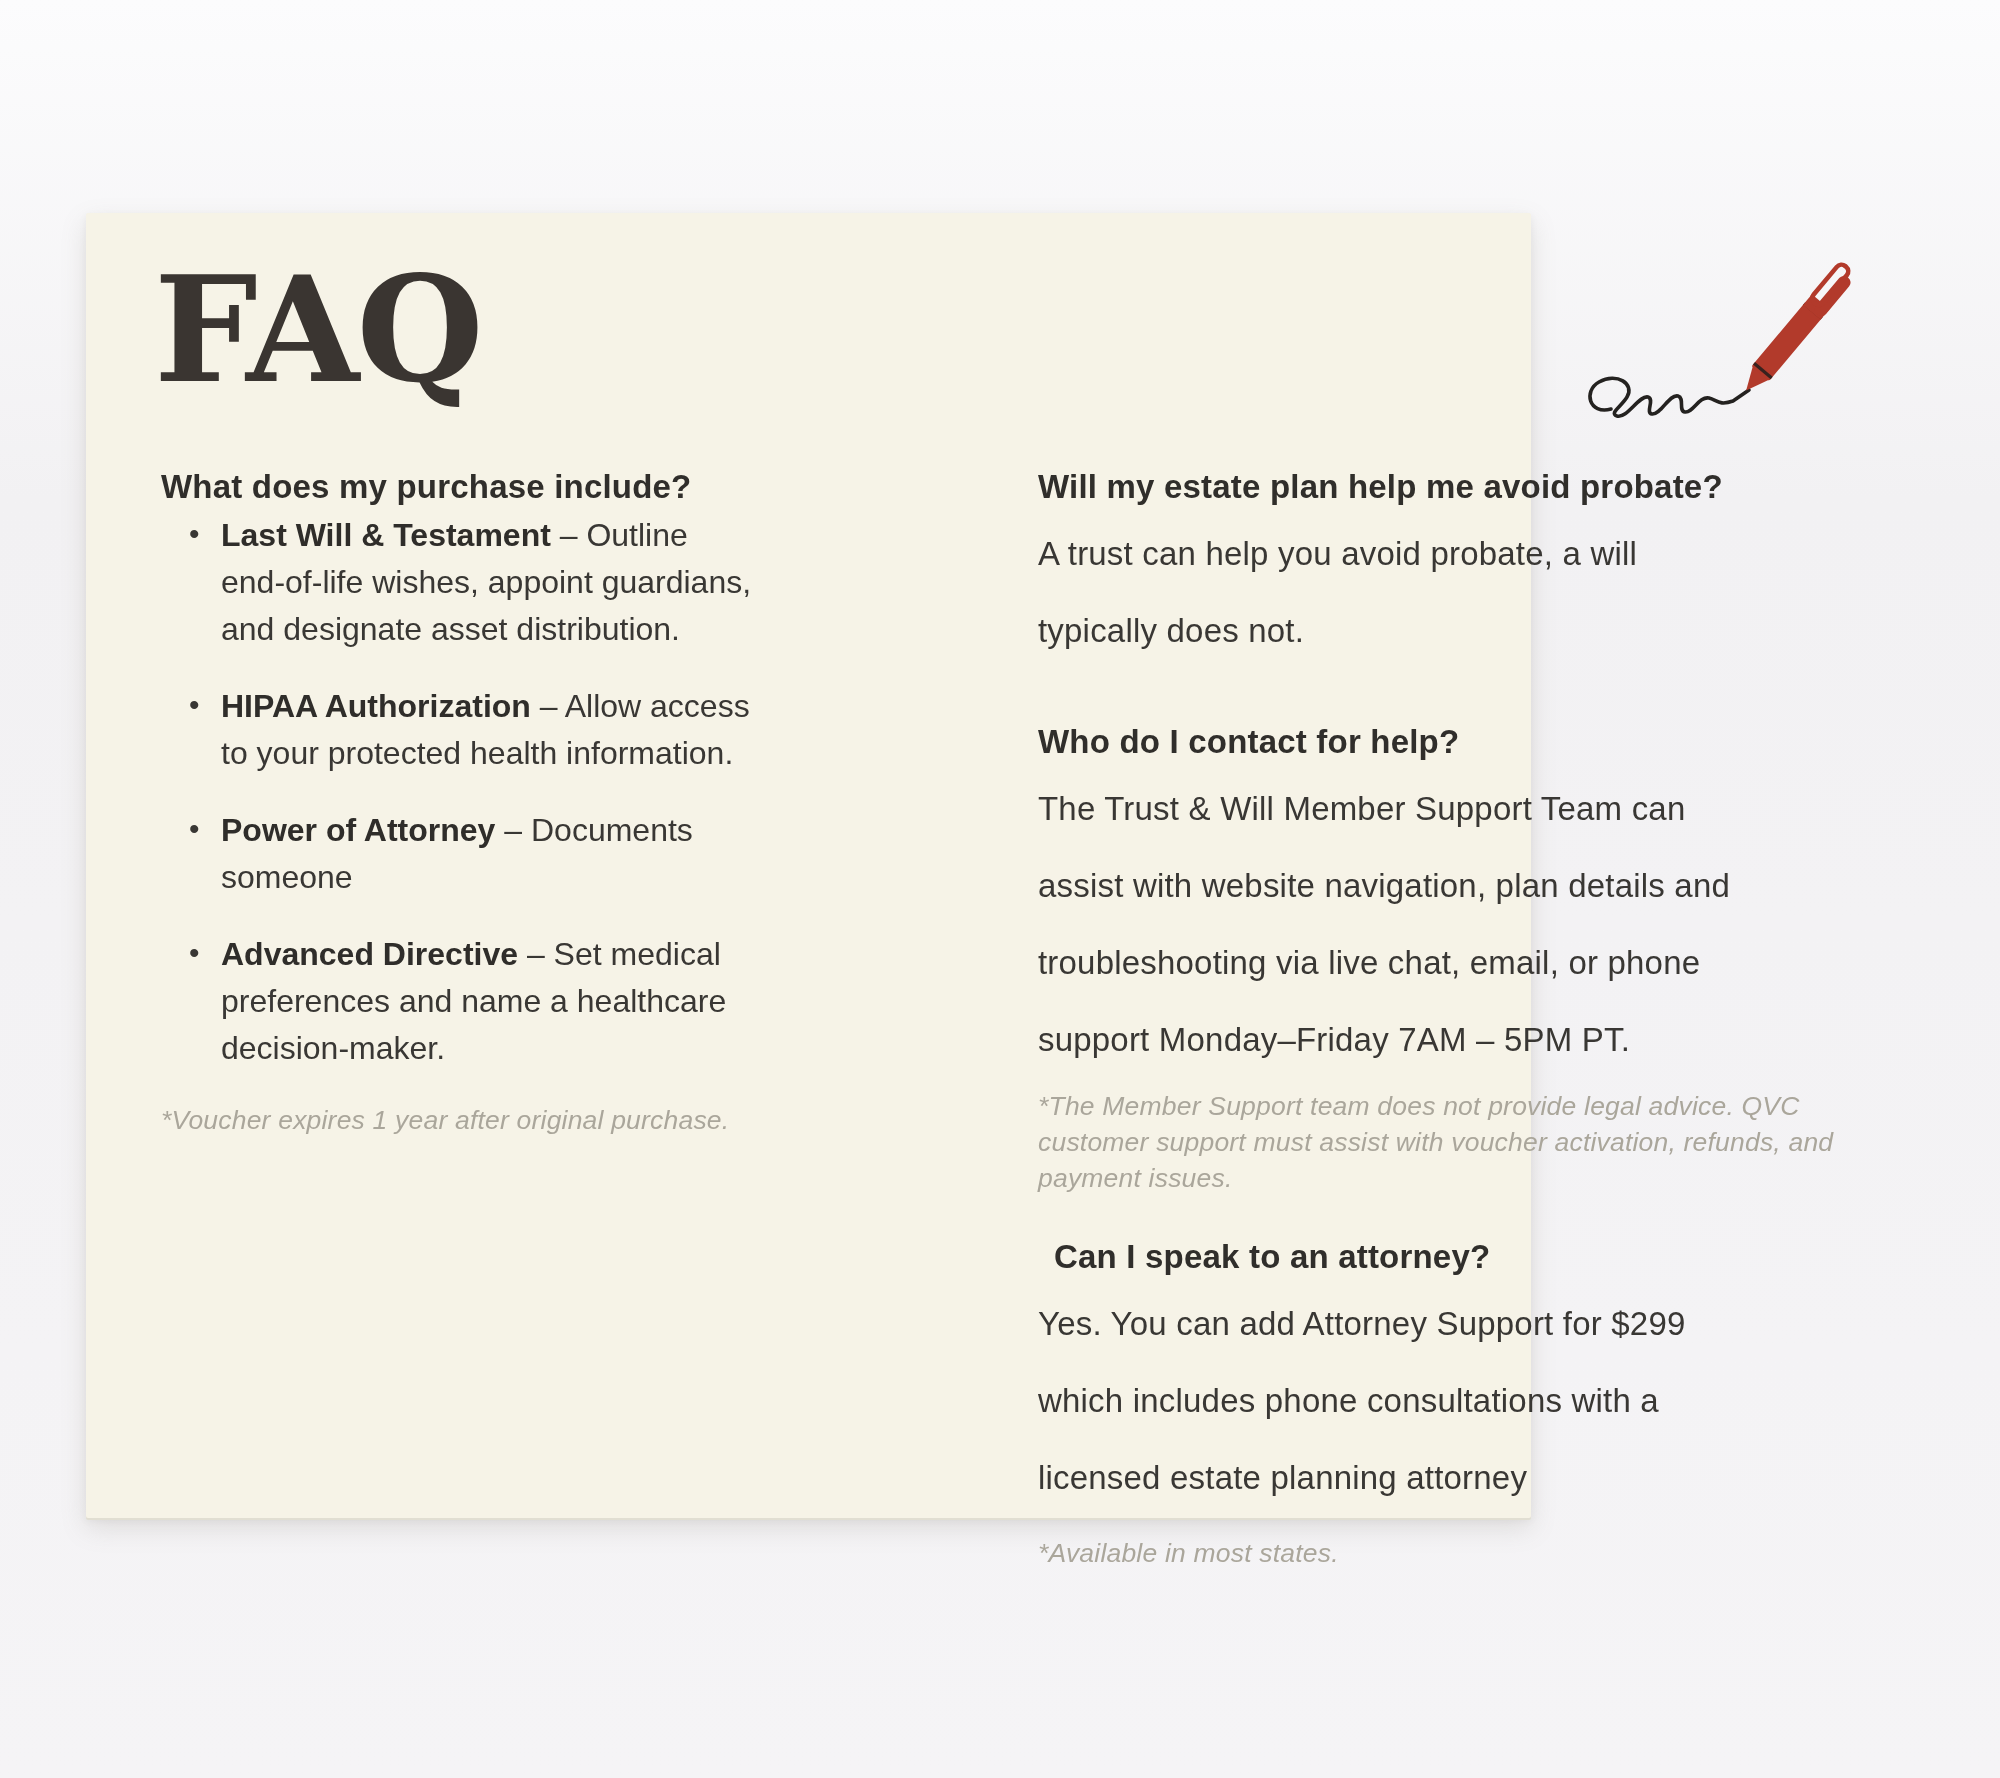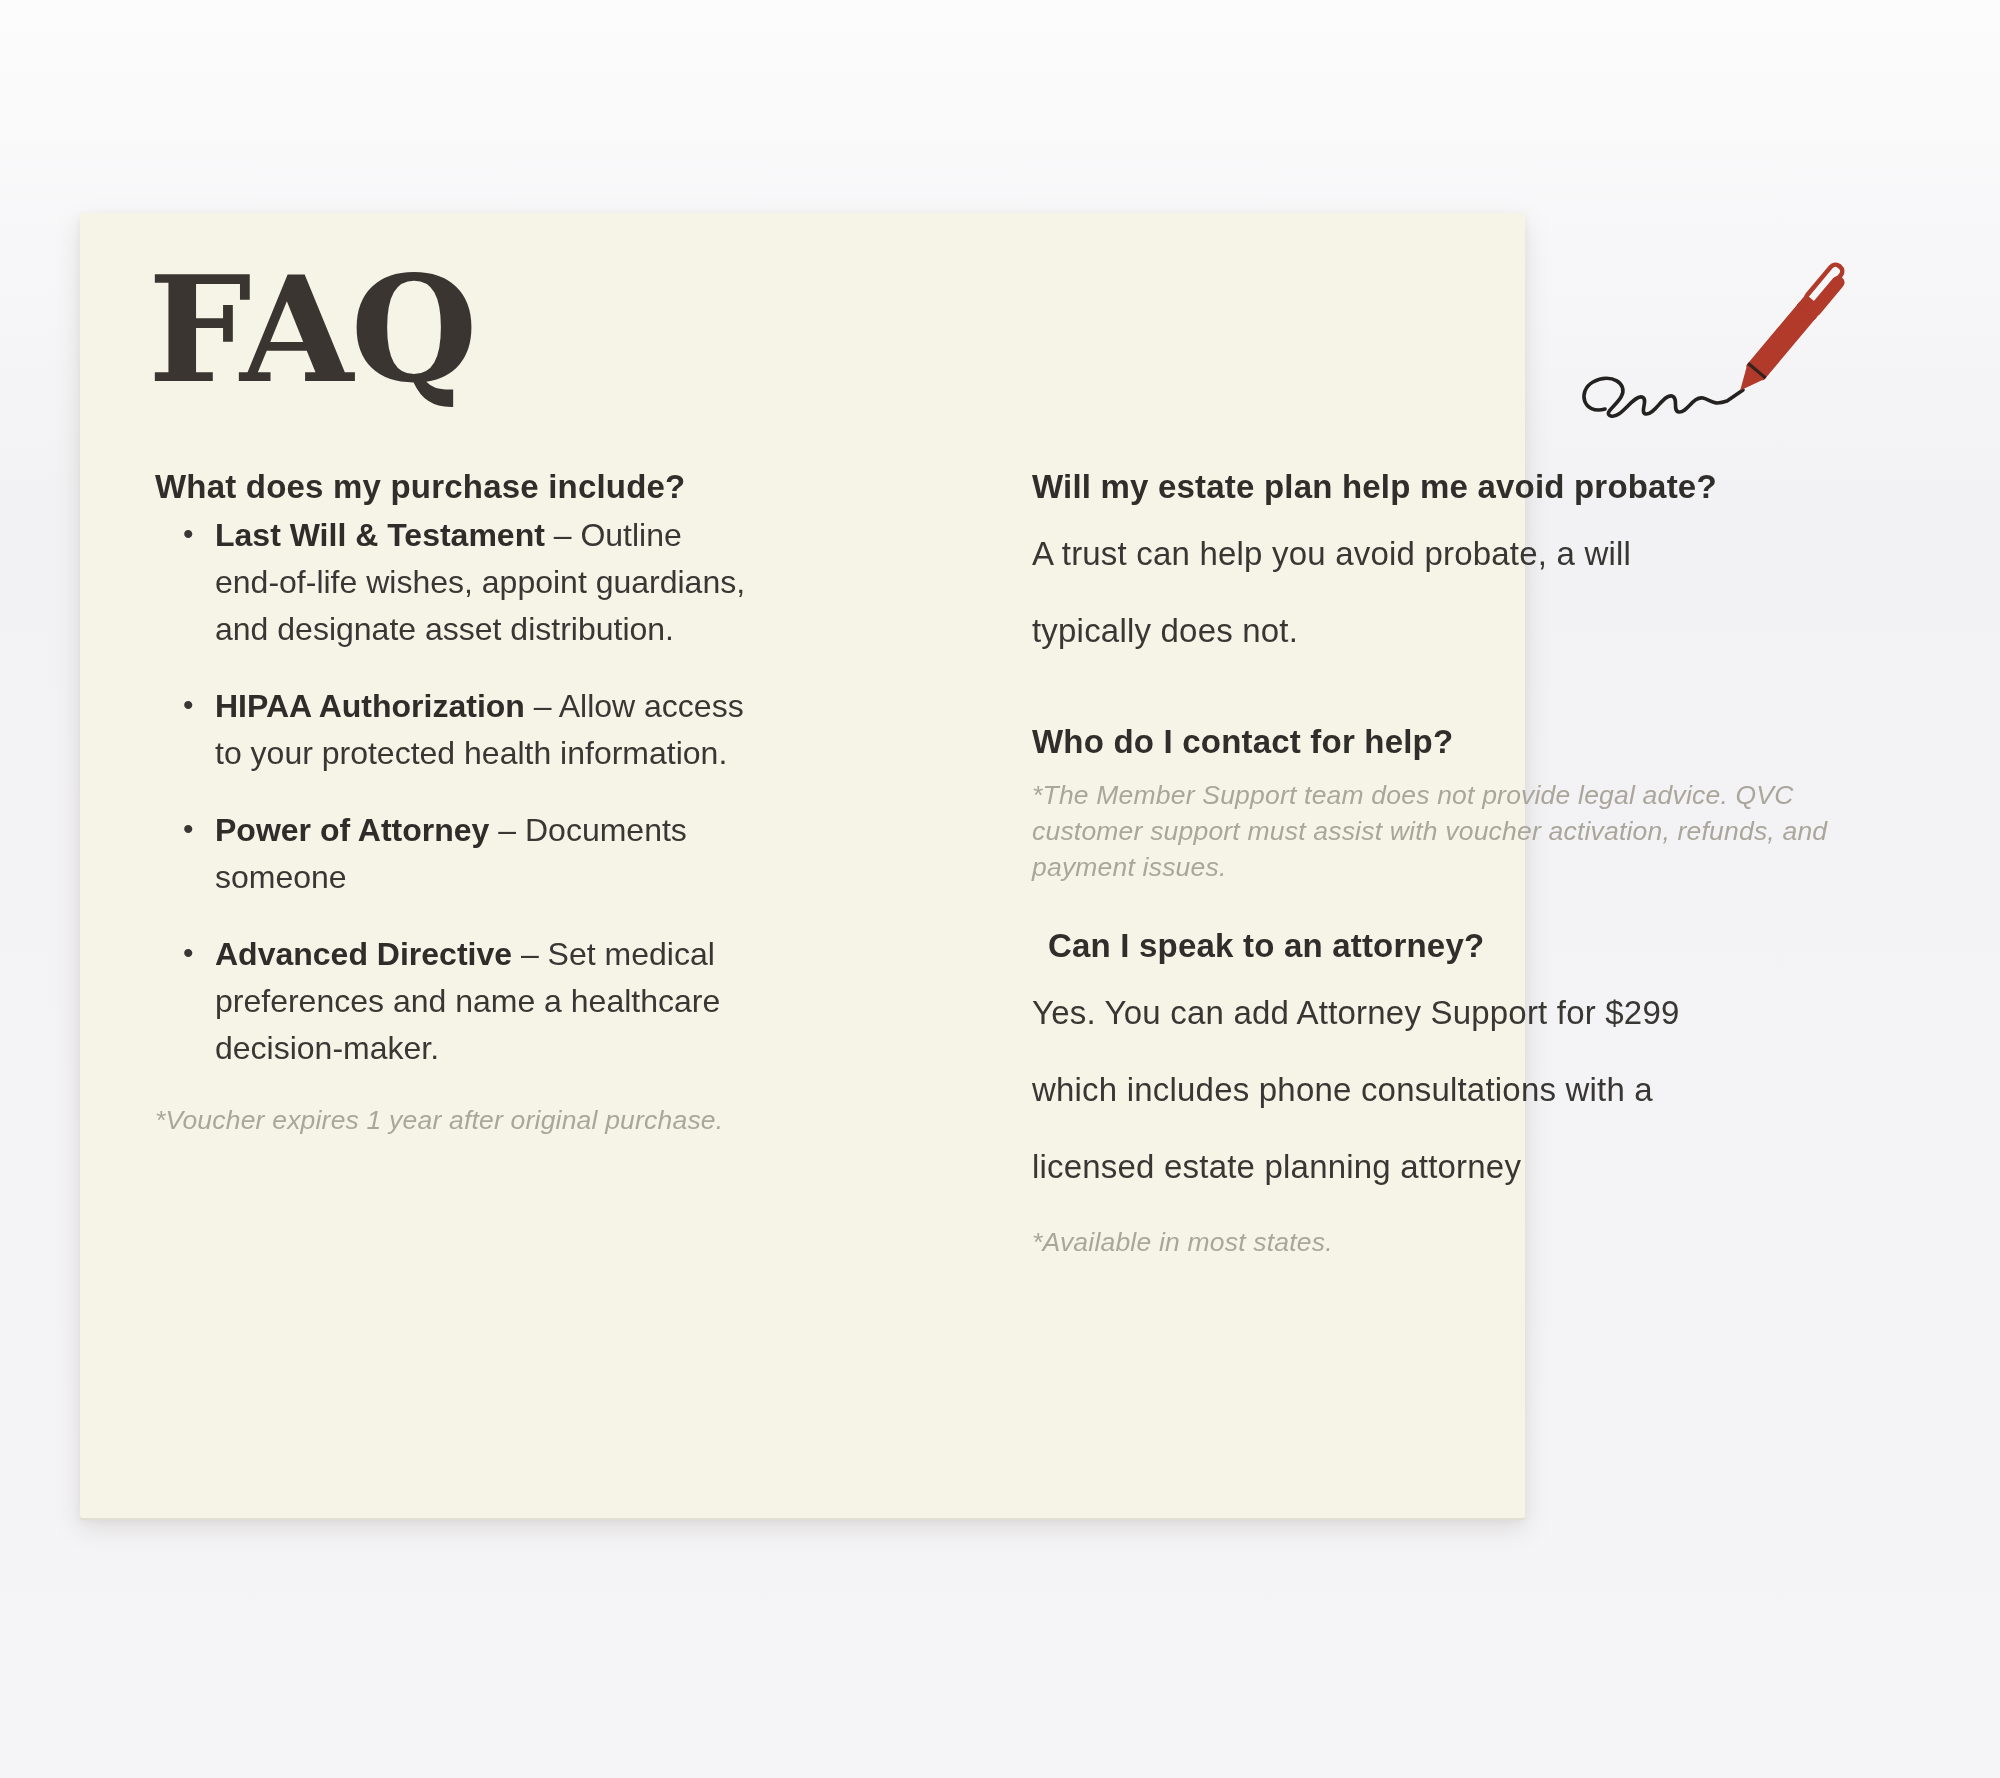--- a/index.html
+++ b/index.html
@@ -5,21 +5,21 @@
   html, body { margin: 0; padding: 0; }
   body {
     width: 2000px; height: 1778px;
     background: linear-gradient(180deg, #fcfcfd 0%, #f2f1f3 28%, #f5f4f6 100%);
     font-family: "Liberation Sans", sans-serif;
     overflow: hidden;
     position: relative;
   }
   .card {
     position: absolute;
-    left: 80px; top: 213px;
+    left: 86px; top: 213px;
     width: 1445px; height: 1305px;
     background: #f6f3e7;
     box-shadow: 0 2px 0 #e1ded2, 0 10px 26px rgba(120,115,105,0.18), 0 3px 8px rgba(0,0,0,0.05);
     border-radius: 2px;
   }
   .faq-title {
     position: absolute;
     left: 68px; top: 44px;
     font-family: "DejaVu Serif", serif;
     font-weight: 700;
@@ -158,20 +158,24 @@
 
     <p class="footnote fn-left">*Voucher expires 1 year after original purchase.</p>
   </div>
 
   <div class="col col-right">
     <h3 class="q">Will my estate plan help me avoid probate?</h3>
     <p class="answer">A trust can help you avoid probate, a will
 typically does not.</p>
 
     <h3 class="q q2">Who do I contact for help?</h3>
+    <p class="answer">The Trust &amp; Will Member Support Team can
+assist with website navigation, plan details and
+troubleshooting via live chat, email, or phone
+support Monday–Friday 7AM – 5PM PT.</p>
     <p class="footnote fn-mid">*The Member Support team does not provide legal advice. QVC
 customer support must assist with voucher activation, refunds, and
 payment issues.</p>
 
     <h3 class="q q3">Can I speak to an attorney?</h3>
     <p class="answer">Yes. You can add Attorney Support for $299
 which includes phone consultations with a
 licensed estate planning attorney</p>
     <p class="footnote fn-last">*Available in most states.</p>
   </div>

